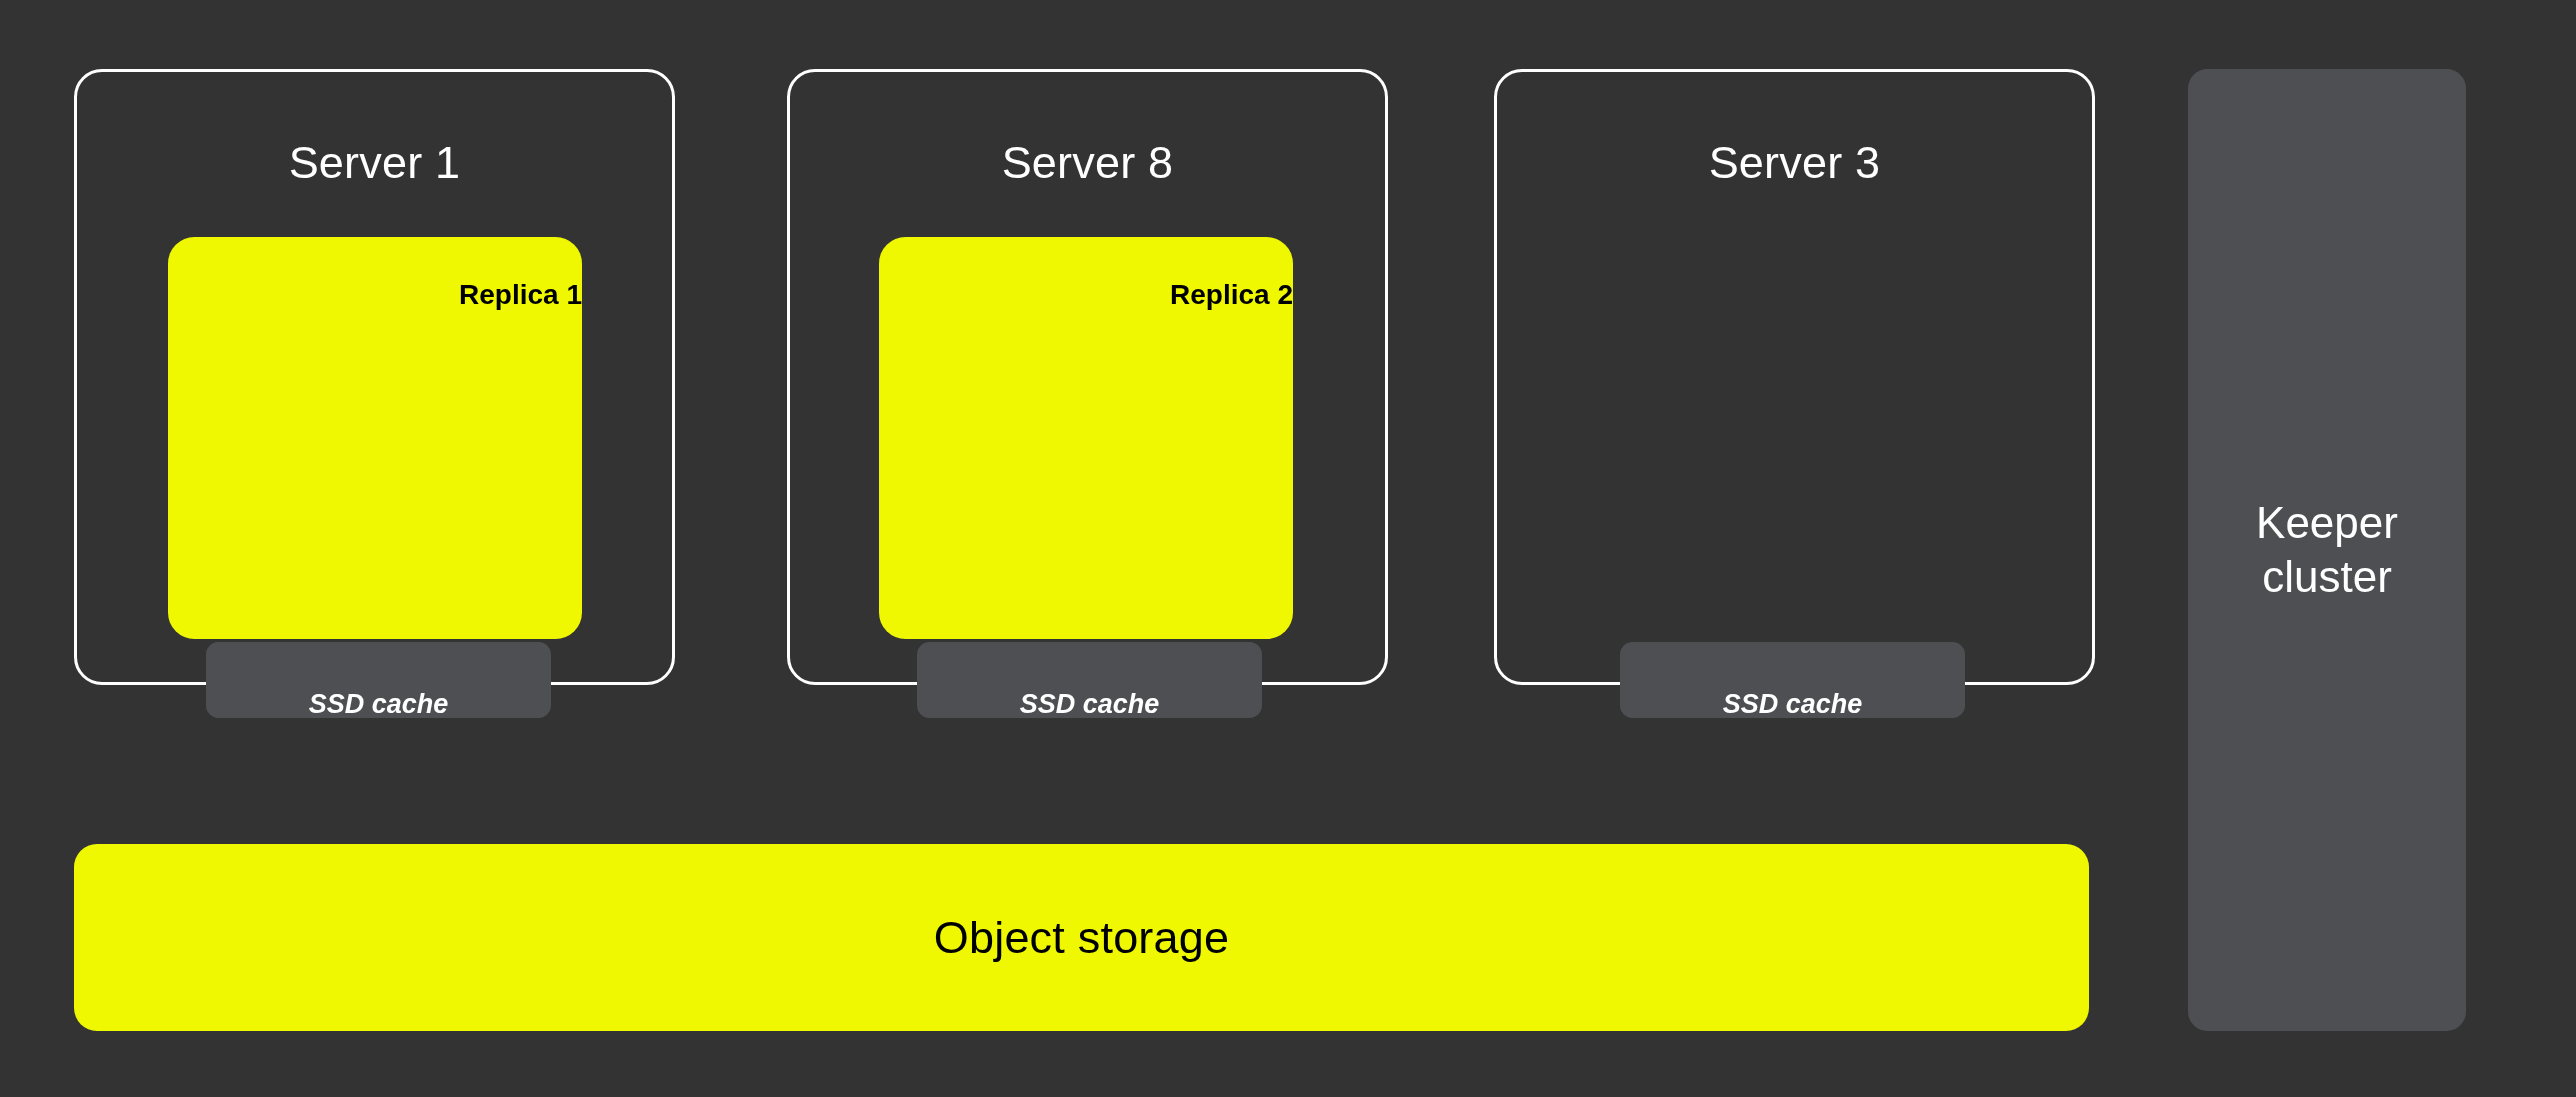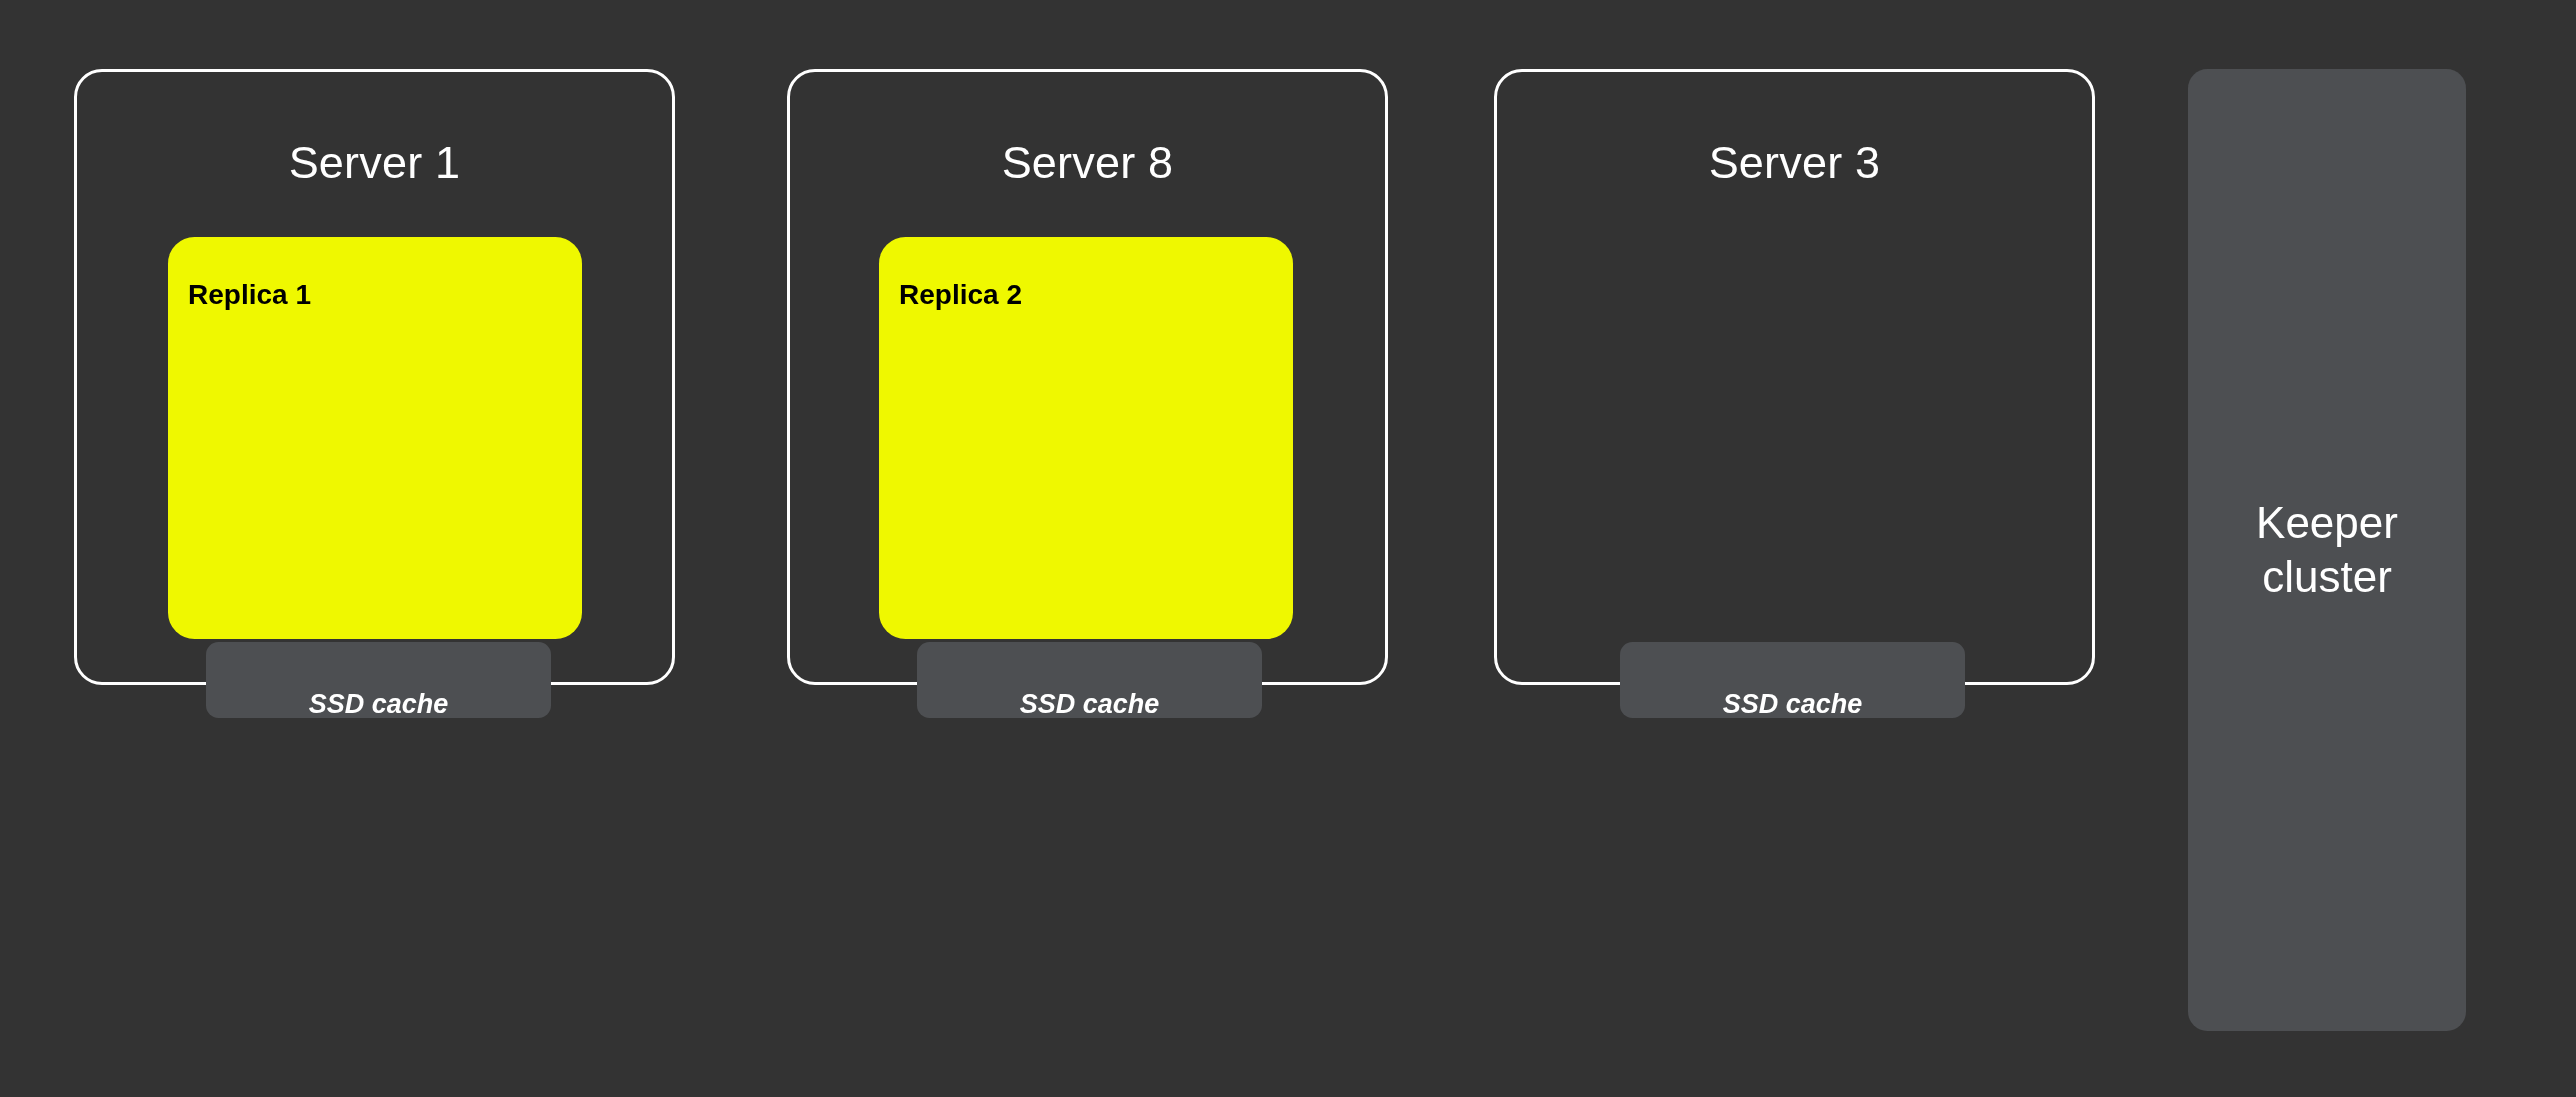--- a/index.html
+++ b/index.html
@@ -63,21 +63,21 @@
   }
   .replica-box-1 { left: 168px; }
   .replica-box-2 { left: 879px; }
   .replica-box-3 { left: 1582px; }
 
   .replica-label {
     position: absolute;
     left: 0;
     right: 0;
     top: 44px;
-    text-align: left;
+    text-align: right;
     color: #000000;
     font-size: 28px;
     font-weight: 700;
     line-height: 1;
     white-space: nowrap;
     padding-left: 20px;
   }
 
   
   .ssd-cache {
@@ -176,20 +176,23 @@
     <span class="ssd-cache-label">SSD cache</span>
   </div>
 
   <div class="server-card server-card-3">
     <div class="server-title">Server 3</div>
   </div>
   <div class="ssd-cache ssd-cache-3">
     <span class="ssd-cache-label">SSD cache</span>
   </div>
 
+  <div class="object-storage">
+    <span class="object-storage-label">Object storage</span>
+  </div>
 
   <div class="keeper-cluster">
     <span class="keeper-label">Keeper
 cluster</span>
   </div>
 
 </div>
 
 
 </body></html>

